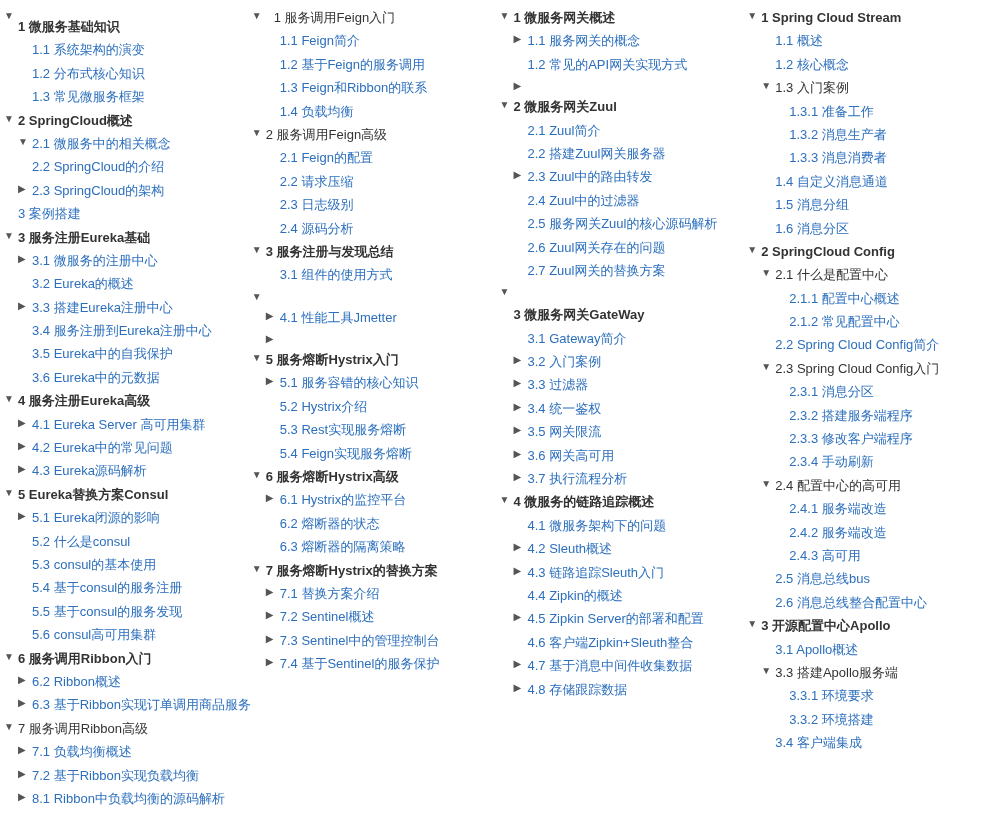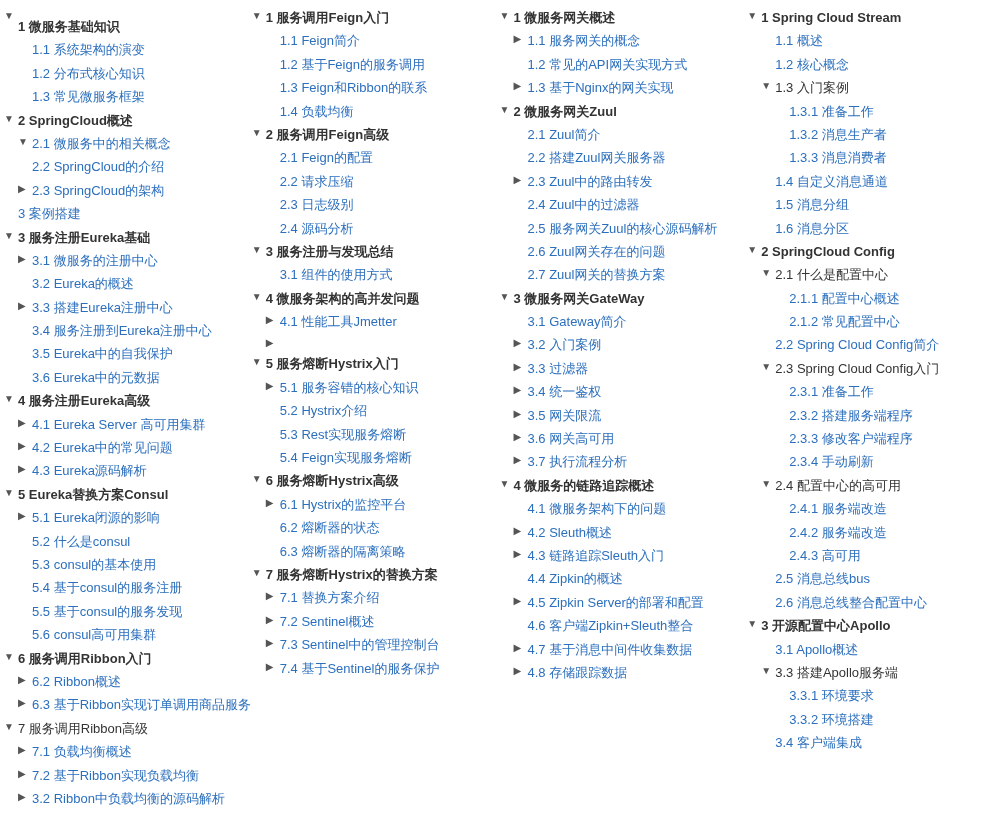--- a/index.html
+++ b/index.html
@@ -178,47 +178,47 @@
       <div class="tree-item level-2">
         <span class="arrow">▶</span>
         <span><a href="#" class="link-item">7.1 负载均衡概述</a></span>
       </div>
       <div class="tree-item level-2">
         <span class="arrow">▶</span>
         <span><a href="#" class="link-item">7.2 基于Ribbon实现负载均衡</a></span>
       </div>
       <div class="tree-item level-2">
         <span class="arrow">▶</span>
-        <span><a href="#" class="link-item">3.2 Ribbon中负载均衡的源码解析</a></span>
+        <span><a href="#" class="link-item">8.1 Ribbon中负载均衡的源码解析</a></span>
       </div>
     </div>
     <div class="column">
       <div class="tree-item level-1">
         <span class="arrow">▼</span>
-        <span style="font-weight: bold;">1 服务调用Feign入门</span>
+        <span style="font-weight: normal; margin-left: 8px;">1 服务调用Feign入门</span>
       </div>
       <div class="tree-item level-2">
         <span class="arrow"></span>
         <span><a href="#" class="link-item">1.1 Feign简介</a></span>
       </div>
       <div class="tree-item level-2">
         <span class="arrow"></span>
         <span><a href="#" class="link-item">1.2 基于Feign的服务调用</a></span>
       </div>
       <div class="tree-item level-2">
         <span class="arrow"></span>
         <span><a href="#" class="link-item">1.3 Feign和Ribbon的联系</a></span>
       </div>
       <div class="tree-item level-2">
         <span class="arrow"></span>
         <span><a href="#" class="link-item">1.4 负载均衡</a></span>
       </div>
       <div class="tree-item level-1">
         <span class="arrow">▼</span>
-        <span style="font-weight: bold;">2 服务调用Feign高级</span>
+        <span style="font-weight: normal;">2 服务调用Feign高级</span>
       </div>
       <div class="tree-item level-2">
         <span class="arrow"></span>
         <span><a href="#" class="link-item">2.1 Feign的配置</a></span>
       </div>
       <div class="tree-item level-2">
         <span class="arrow"></span>
         <span><a href="#" class="link-item">2.2 请求压缩</a></span>
       </div>
       <div class="tree-item level-2">
@@ -232,21 +232,20 @@
       <div class="tree-item level-1">
         <span class="arrow">▼</span>
         <span style="font-weight: bold;">3 服务注册与发现总结</span>
       </div>
       <div class="tree-item level-2">
         <span class="arrow"></span>
         <span><a href="#" class="link-item">3.1 组件的使用方式</a></span>
       </div>
       <div class="tree-item level-1">
         <span class="arrow">▼</span>
-        <span style="font-weight: bold;">4 微服务架构的高并发问题</span>
       </div>
       <div class="tree-item level-2">
         <span class="arrow">▶</span>
         <span><a href="#" class="link-item">4.1 性能工具Jmetter</a></span>
       </div>
       <div class="tree-item level-2">
         <span class="arrow">▶</span>
       </div>
       <div class="tree-item level-1">
         <span class="arrow">▼</span>
@@ -313,21 +312,20 @@
       <div class="tree-item level-2">
         <span class="arrow">▶</span>
         <span><a href="#" class="link-item">1.1 服务网关的概念</a></span>
       </div>
       <div class="tree-item level-2">
         <span class="arrow"></span>
         <span><a href="#" class="link-item">1.2 常见的API网关实现方式</a></span>
       </div>
       <div class="tree-item level-2">
         <span class="arrow">▶</span>
-        <span><a href="#" class="link-item">1.3 基于Nginx的网关实现</a></span>
       </div>
       <div class="tree-item level-1">
         <span class="arrow">▼</span>
         <span style="font-weight: bold;">2 微服务网关Zuul</span>
       </div>
       <div class="tree-item level-2">
         <span class="arrow"></span>
         <span><a href="#" class="link-item">2.1 Zuul简介</a></span>
       </div>
       <div class="tree-item level-2">
@@ -349,21 +347,21 @@
       <div class="tree-item level-2">
         <span class="arrow"></span>
         <span><a href="#" class="link-item">2.6 Zuul网关存在的问题</a></span>
       </div>
       <div class="tree-item level-2">
         <span class="arrow"></span>
         <span><a href="#" class="link-item">2.7 Zuul网关的替换方案</a></span>
       </div>
       <div class="tree-item level-1">
         <span class="arrow">▼</span>
-        <span style="font-weight: bold;">3 微服务网关GateWay</span>
+        <span style="font-weight: bold; margin-top: 21px;">3 微服务网关GateWay</span>
       </div>
       <div class="tree-item level-2">
         <span class="arrow"></span>
         <span><a href="#" class="link-item">3.1 Gateway简介</a></span>
       </div>
       <div class="tree-item level-2">
         <span class="arrow">▶</span>
         <span><a href="#" class="link-item">3.2 入门案例</a></span>
       </div>
       <div class="tree-item level-2">
@@ -483,21 +481,21 @@
       <div class="tree-item level-2">
         <span class="arrow"></span>
         <span><a href="#" class="link-item">2.2 Spring Cloud Config简介</a></span>
       </div>
       <div class="tree-item level-2">
         <span class="arrow">▼</span>
         <span>2.3 Spring Cloud Config入门</span>
       </div>
       <div class="tree-item level-3">
         <span class="arrow"></span>
-        <span><a href="#" class="link-item">2.3.1 准备工作</a></span>
+        <span><a href="#" class="link-item">2.3.1 消息分区</a></span>
       </div>
       <div class="tree-item level-3">
         <span class="arrow"></span>
         <span><a href="#" class="link-item">2.3.2 搭建服务端程序</a></span>
       </div>
       <div class="tree-item level-3">
         <span class="arrow"></span>
         <span><a href="#" class="link-item">2.3.3 修改客户端程序</a></span>
       </div>
       <div class="tree-item level-3">

